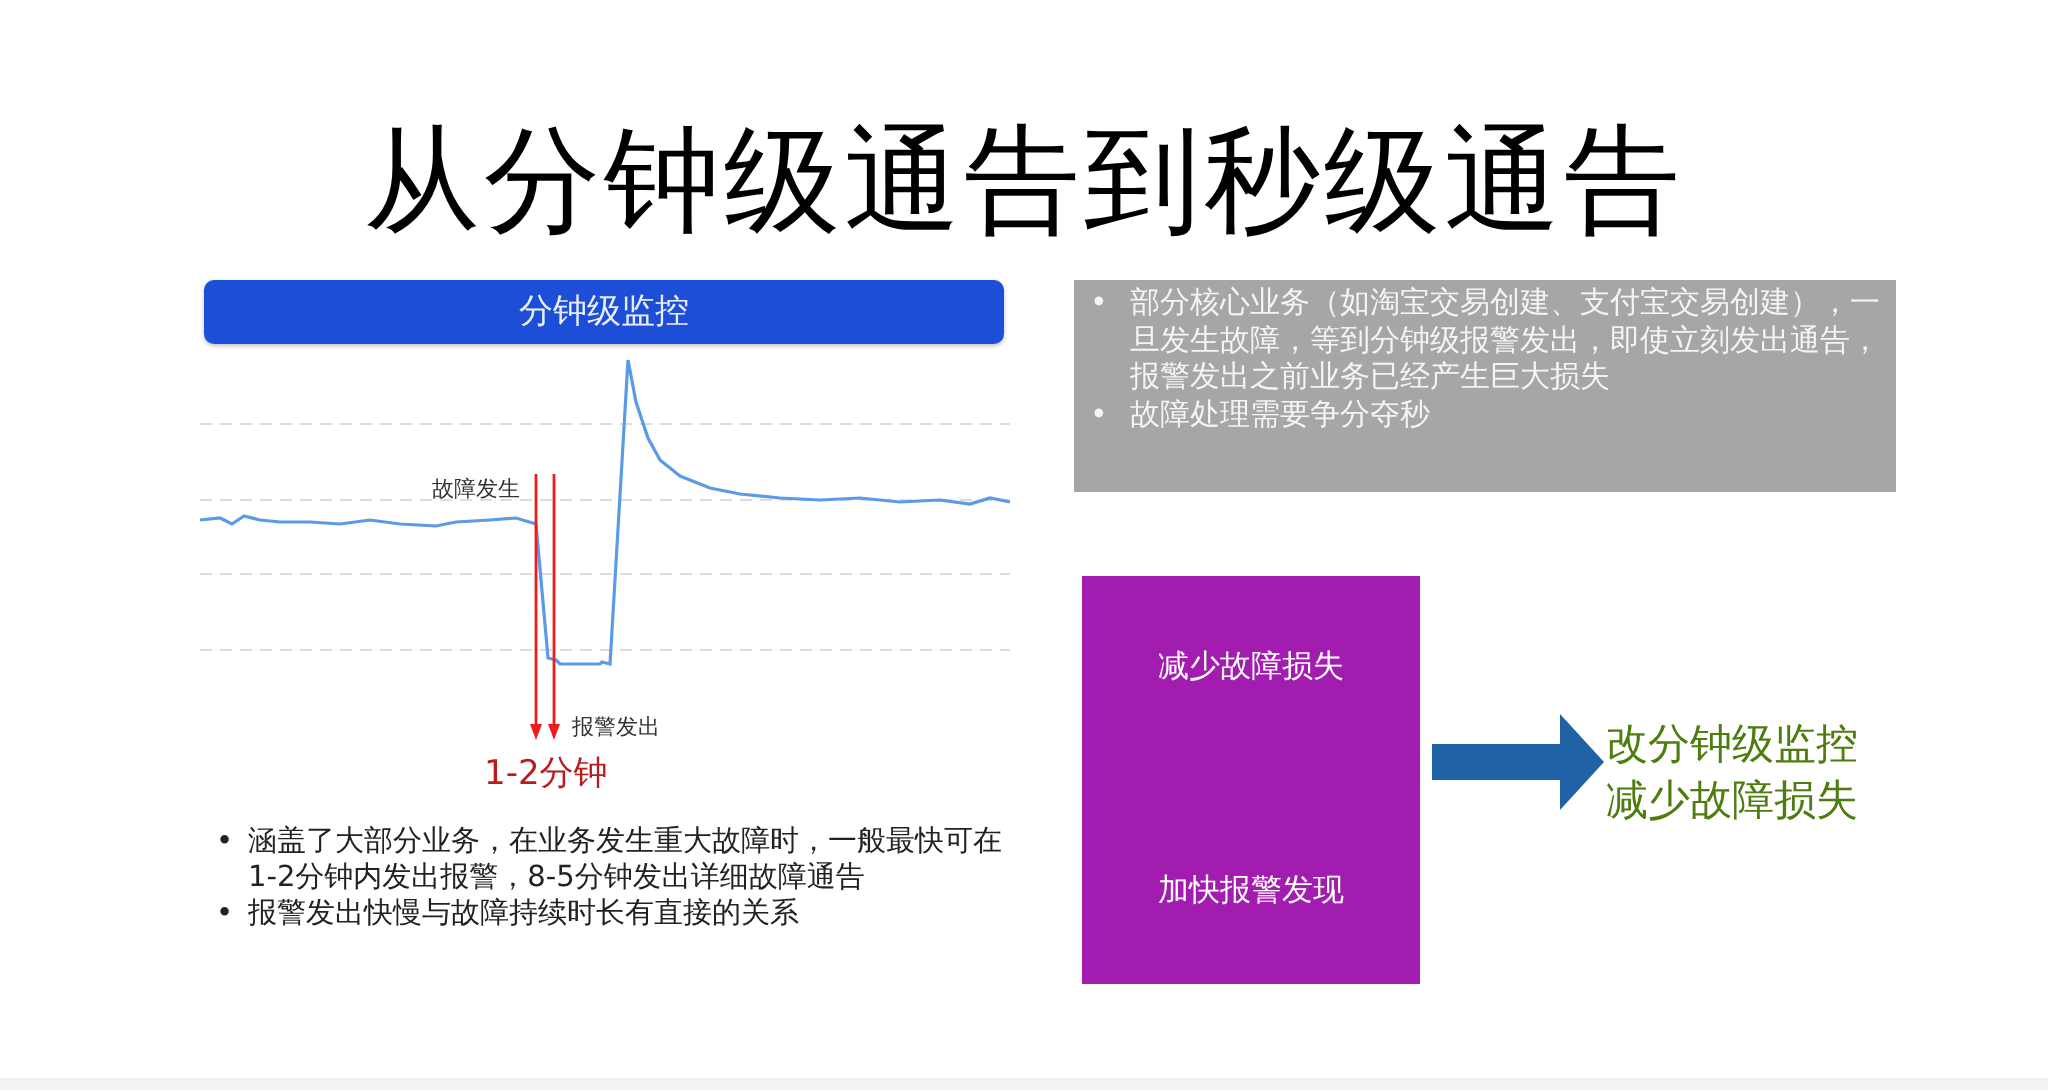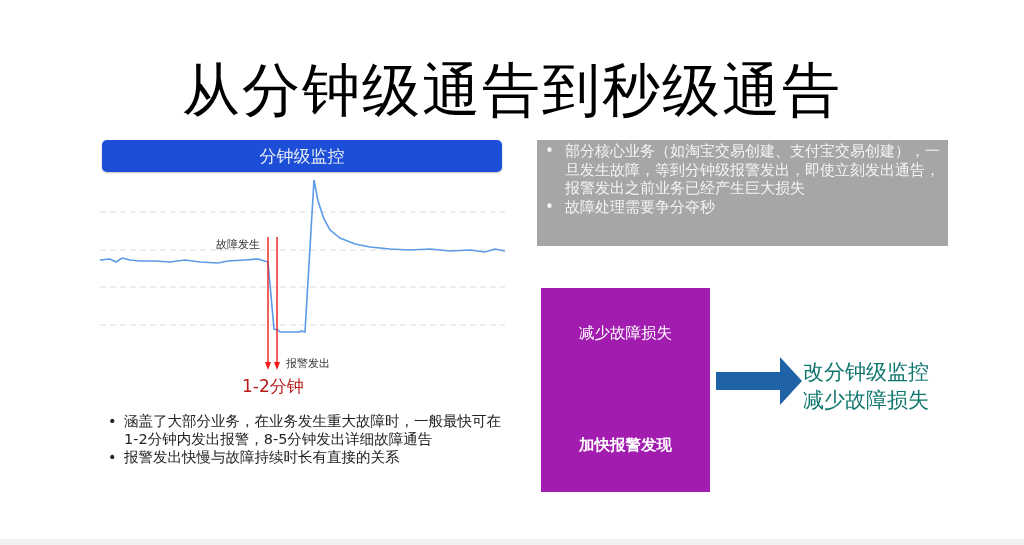--- a/index.html
+++ b/index.html
@@ -40,21 +40,21 @@
     padding:2px 8px 0 8px;
   }
   .gray-box .bullet-item { padding-left:20px; }
   .cyan-box {
     position:absolute; left:541px; top:288px; width:169px; height:204px;
     background:#a21caf; color:#ffffff; font-size:15.5px;
   }
   .cyan-item { position:absolute; left:0; width:169px; text-align:center; }
   .big-arrow { position:absolute; left:716px; top:357px; }
   .right-text {
-    position:absolute; left:803px; top:358px; font-size:21px; line-height:28px; color:#0f766e;
+    position:absolute; left:803px; top:358px; font-size:21px; line-height:28px; color:#4d7c0f;
   }
   .bottom-strip {
     position:absolute; left:0; top:539px; width:1024px; height:6px; background:#f2f2f2;
   }
 </style>
 </head>
 <body>
 
 <div class="slide-title">从分钟级通告到秒级通告</div>
 
@@ -103,21 +103,21 @@
     <span>部分核心业务（如淘宝交易创建、支付宝交易创建），一旦发生故障，等到分钟级报警发出，即使立刻发出通告，报警发出之前业务已经产生巨大损失</span>
   </div>
   <div class="bullet-item">
     <span class="dot">•</span>
     <span>故障处理需要争分夺秒</span>
   </div>
 </div>
 
 <div class="cyan-box">
   <div class="cyan-item" style="top:35px;">减少故障损失</div>
-  <div class="cyan-item" style="top:147px;font-weight:bold;">加快报警发现</div>
+  <div class="cyan-item" style="top:147px;">加快报警发现</div>
 </div>
 
 <div class="big-arrow">
   <svg width="86" height="48" viewBox="0 0 86 48">
     <polygon points="0,15 64,15 64,0 86,24 64,48 64,33 0,33" fill="#2062a6"></polygon>
   </svg>
 </div>
 
 <div class="right-text">
   <div>改分钟级监控</div>

